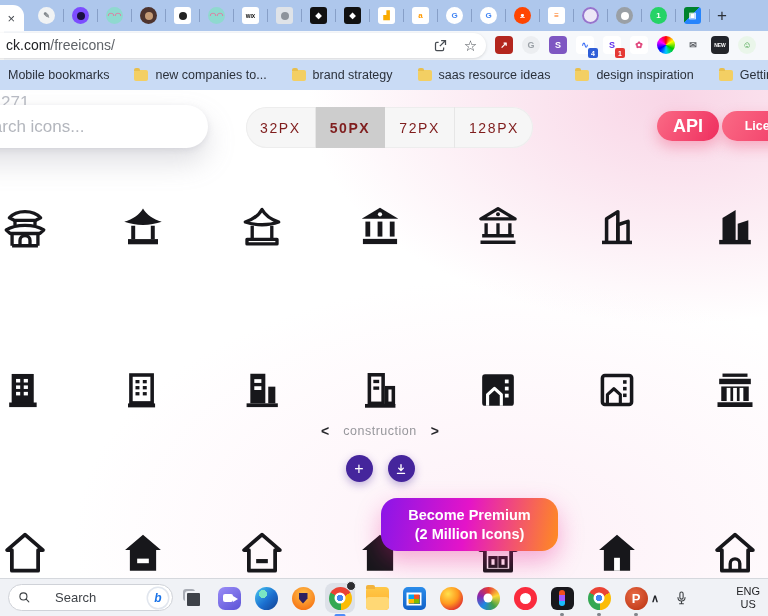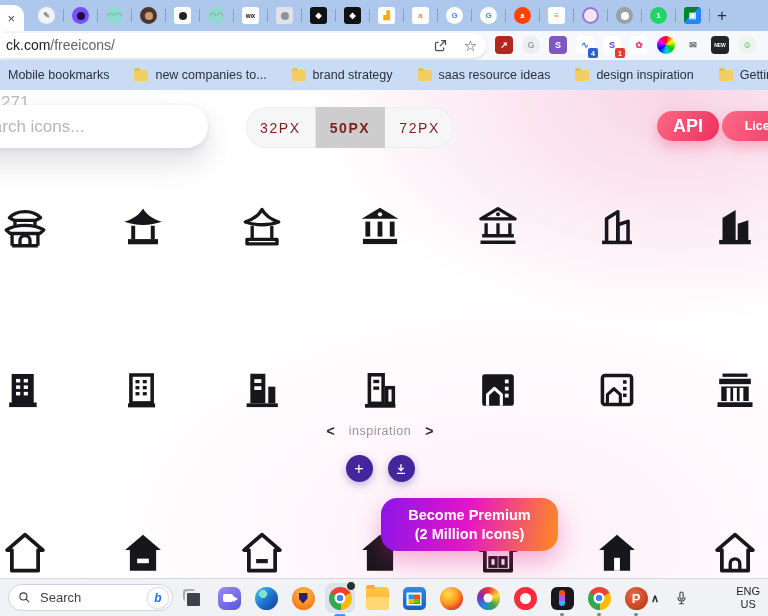--- a/index.html
+++ b/index.html
@@ -74,21 +74,21 @@
   .rbtn{width:27px;height:27px;border-radius:50%;background:var(--purple-btn);display:flex;align-items:center;justify-content:center;
         color:#fff;font-size:16px;box-shadow:0 3px 8px rgba(69,37,156,.35);}
   .premium{position:absolute;left:381px;top:408px;width:177px;height:53px;border-radius:16px;z-index:6;
            background:linear-gradient(100deg,var(--premium-grad-1) 0%,var(--premium-grad-2) 48%,var(--premium-grad-3) 100%);
            display:flex;flex-direction:column;align-items:center;justify-content:center;color:#fff;font-weight:bold;
            font-size:14.5px;line-height:1.3;box-shadow:0 10px 24px rgba(233,30,140,.35);}
 
   
   #taskbar{position:absolute;left:0;top:578px;width:768px;height:38px;background:var(--taskbar);border-top:1px solid #d5d8dd;}
   .tb-search{position:absolute;left:8px;top:5px;width:165px;height:27px;border-radius:14px;background:#fff;
-             border:1px solid #cfd2d8;display:flex;align-items:center;padding:0 4px 0 9px;gap:9px;}
+             border:1px solid #cfd2d8;display:flex;align-items:center;padding:0 4px 0 9px;gap:24px;}
   .tb-search .lbl{font-size:13px;color:#3f4348;flex:1;}
   .bing{width:20px;height:20px;border-radius:50%;background:#fff;box-shadow:0 0 0 1.5px #e1e6ee;color:#1a73e8;
         font-style:italic;font-weight:bold;font-size:12px;display:flex;align-items:center;justify-content:center;}
   .apps{position:absolute;left:180px;top:7px;display:flex;}
   .tapp{width:24px;height:24px;margin-right:13px;position:relative;display:flex;align-items:center;justify-content:center;}
   .tapp.active{background:#dde1e8;border-radius:5px;box-shadow:0 0 0 3px #dde1e8;}
   .rundot{position:absolute;left:50%;bottom:-6px;transform:translateX(-50%);width:4px;height:3px;border-radius:2px;background:#82868d;}
   .activebar{position:absolute;left:50%;bottom:-7px;transform:translateX(-50%);width:11px;height:3px;border-radius:2px;background:#4f8df9;}
   .badge-dot{position:absolute;right:-4px;top:-5px;width:10px;height:10px;border-radius:50%;background:#2d2d31;border:1.5px solid #f0f2f6;}
   .ic{width:23px;height:23px;border-radius:50%;position:relative;}
@@ -283,20 +283,21 @@
   <div class="counter">271</div>
 
   <div class="search-pill">
     <input type="text" placeholder="Search icons..." style="">
   </div>
 
   <div class="sizes">
       <div class="size-opt">32PX</div>
       <div class="size-opt sel">50PX</div>
       <div class="size-opt">72PX</div>
+      <div class="size-opt">128PX</div>
     </div>
 
   <div class="pillbtn btn-api">
     <span>API</span>
   </div>
   <div class="pillbtn btn-license">
     <span>License</span>
   </div>
 
   <div class="grid-row" id="grid-row-1">
@@ -496,21 +497,21 @@
       <div class="gcell">
         <svg viewBox="0 0 24 24" width="50" height="50">
           <path d="M12 3.2L3.4 10.6h2.3v9.9h12.6v-9.9h2.3z" fill="none" stroke="#17171b" stroke-width="1.8" stroke-linejoin="round"></path>
           <path d="M9.7 20.5v-3.4a2.3 2.3 0 0 1 4.6 0v3.4" fill="none" stroke="#17171b" stroke-width="1.6"></path>
         </svg>
       </div>
     </div>
 
   <div class="pager">
     <span class="chev">&lt;</span>
-    <span class="plabel">inspiration</span>
+    <span class="plabel">construction</span>
     <span class="chev">&gt;</span>
   </div>
 
   <div class="roundbtns">
     <div class="rbtn">+</div>
     <div class="rbtn">
       <svg width="14" height="14" viewBox="0 0 24 24">
           <path fill="none" stroke="#fff" stroke-width="2.4" stroke-linecap="round" stroke-linejoin="round" d="M12 4.5v9M8 10.5l4 4 4-4M6 19.5h12"></path>
         </svg>
     </div>

